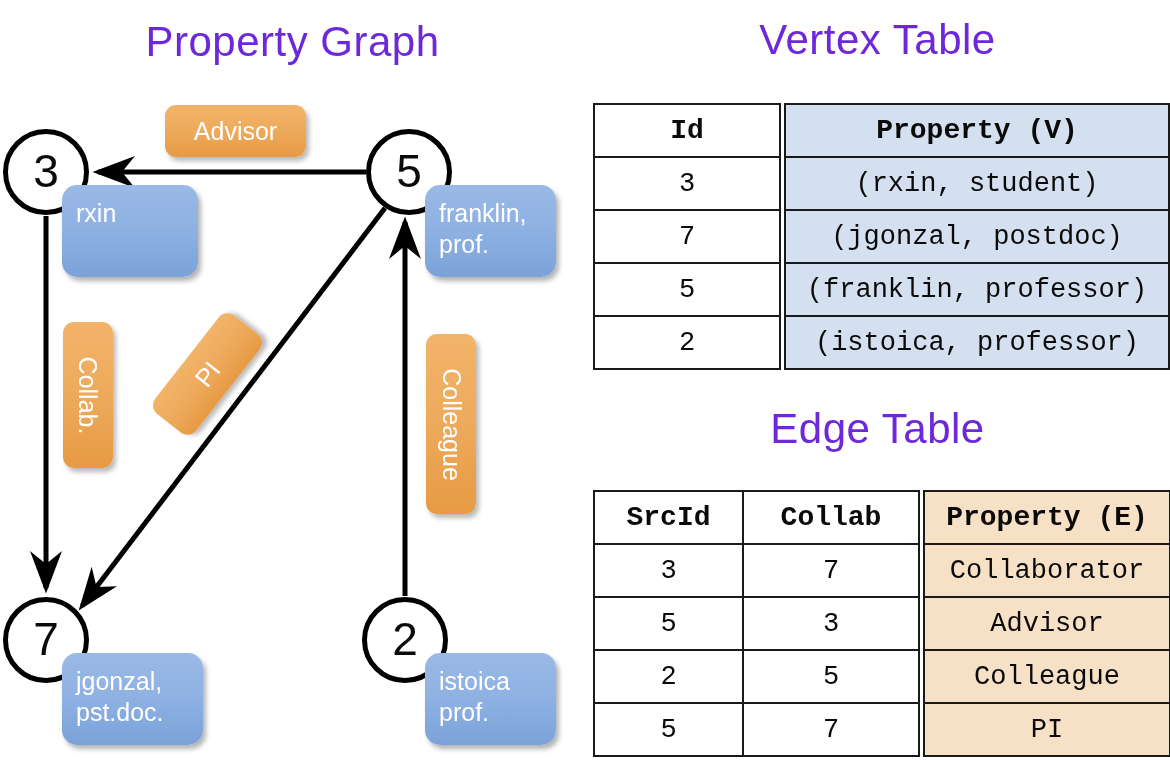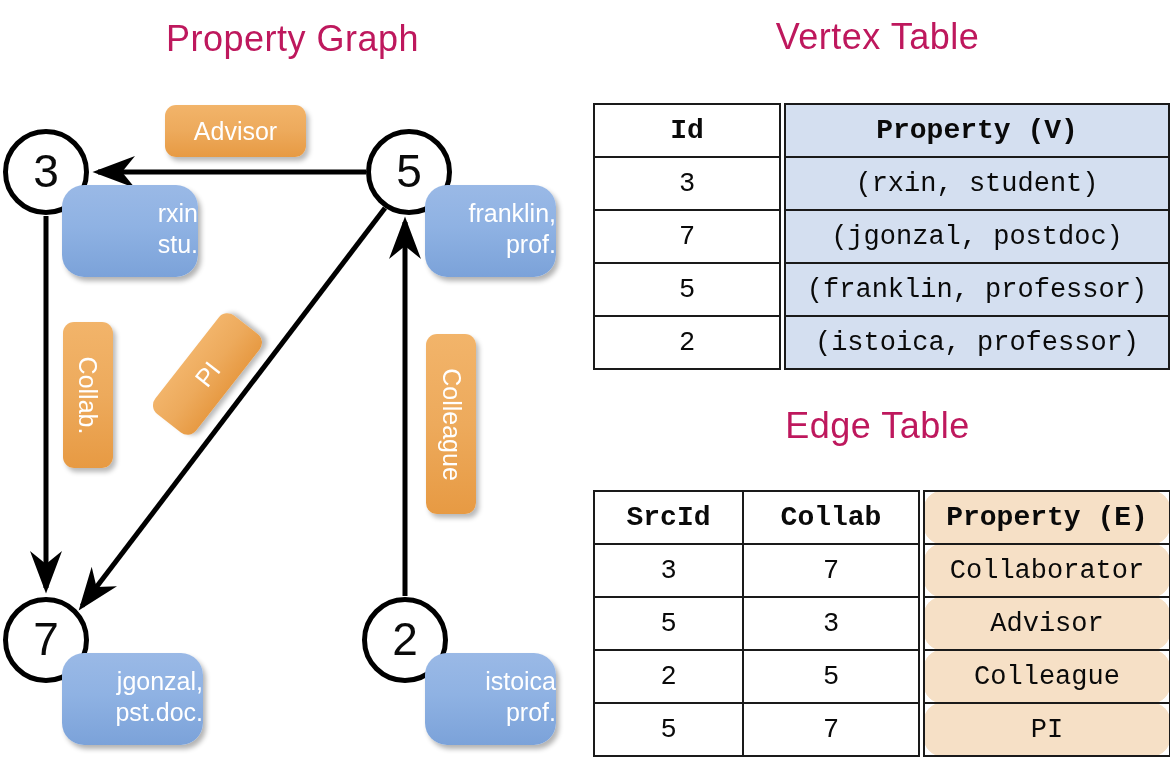--- a/index.html
+++ b/index.html
@@ -18,23 +18,23 @@
     height: 760px;
     background: #ffffff;
     overflow: hidden;
   }
 
   
   .big-title {
     position: absolute;
     font-family: "Liberation Sans", sans-serif;
     font-weight: 300;
-    font-size: 36px;
+    font-size: 42px;
     letter-spacing: 0.5px;
-    color: #be185d;
+    color: #6d28d9;
     white-space: nowrap;
     text-align: center;
   }
   #title-property-graph { left: 0px;   top: 18px;  width: 585px; }
   #title-vertex-table   { left: 585px; top: 16px;  width: 585px; text-align: center; }
   #title-edge-table     { left: 585px; top: 405px; width: 585px; }
 
   
   #graph-panel {
     position: absolute;
@@ -64,32 +64,31 @@
     font-weight: 300;
     font-size: 46px;
     line-height: 1;
     color: #0a0a0a;
     transform: translateY(-1px);
   }
 
   
   .prop-box {
     position: absolute;
-    border-radius: 22px;
+    border-radius: 15px;
     background: linear-gradient(to bottom, #9ab9e6 0%, #8fb2e3 45%, #7ba2d9 100%);
     box-shadow: 3px 4px 5px rgba(0,0,0,0.30);
     color: #ffffff;
     font-family: "Liberation Sans", sans-serif;
     font-weight: 300;
     font-size: 25px;
     line-height: 1.22;
     padding: 13px 0 0 14px;
     box-sizing: border-box;
     z-index: 4;
-    text-align: right;
   }
   .prop-box .ln { display: block; white-space: nowrap; }
 
   
   .edge-label {
     position: absolute;
     border-radius: 11px;
     background: linear-gradient(to bottom, #f2b46a 0%, #edaa5c 50%, #e79a43 100%);
     box-shadow: 3px 4px 5px rgba(0,0,0,0.28);
     color: #ffffff;
@@ -131,21 +130,21 @@
   .spacer-col { border: none !important; width: 5px; background: #ffffff; }
 
   #vertex-table { left: 593px; top: 103px; width: 575px; }
   #vertex-table .col-id   { width: 186px; background: #ffffff; }
   #vertex-table .col-prop { width: 384px; background: #d4dff0; }
 
   #edge-table { left: 593px; top: 490px; width: 575px; }
   #edge-table .col-src  { width: 149px; background: #ffffff; }
   #edge-table .col-dst  { width: 176px; background: #ffffff; }
   #edge-table .col-prop { width: 246px; background: #f6e0c6; }
-  #edge-table th.col-prop, #edge-table td.col-prop { border-left-width: 2px; border-radius: 18px; }
+  #edge-table th.col-prop, #edge-table td.col-prop { border-left-width: 2px; }
 </style>
 </head>
 <body>
 
 <div id="page">
 
   <div class="big-title" id="title-property-graph">Property Graph</div>
 
   <div class="big-title" id="title-vertex-table">Vertex Table</div>
 
@@ -196,21 +195,20 @@
     <div class="node-circle" style="left:3px; top:597px;">
       <span>7</span>
     </div>
 
     <div class="node-circle" style="left:362px; top:597px;">
       <span>2</span>
     </div>
 
     <div class="prop-box" style="left:62px; top:185px; width:136px; height:92px;">
       <span class="ln">rxin</span>
-      <span class="ln">stu.</span>
     </div>
 
     <div class="prop-box" style="left:425px; top:185px; width:131px; height:92px;">
       <span class="ln">franklin,</span>
       <span class="ln">prof.</span>
     </div>
 
     <div class="prop-box" style="left:62px; top:653px; width:141px; height:92px;">
       <span class="ln">jgonzal,</span>
       <span class="ln">pst.doc.</span>

